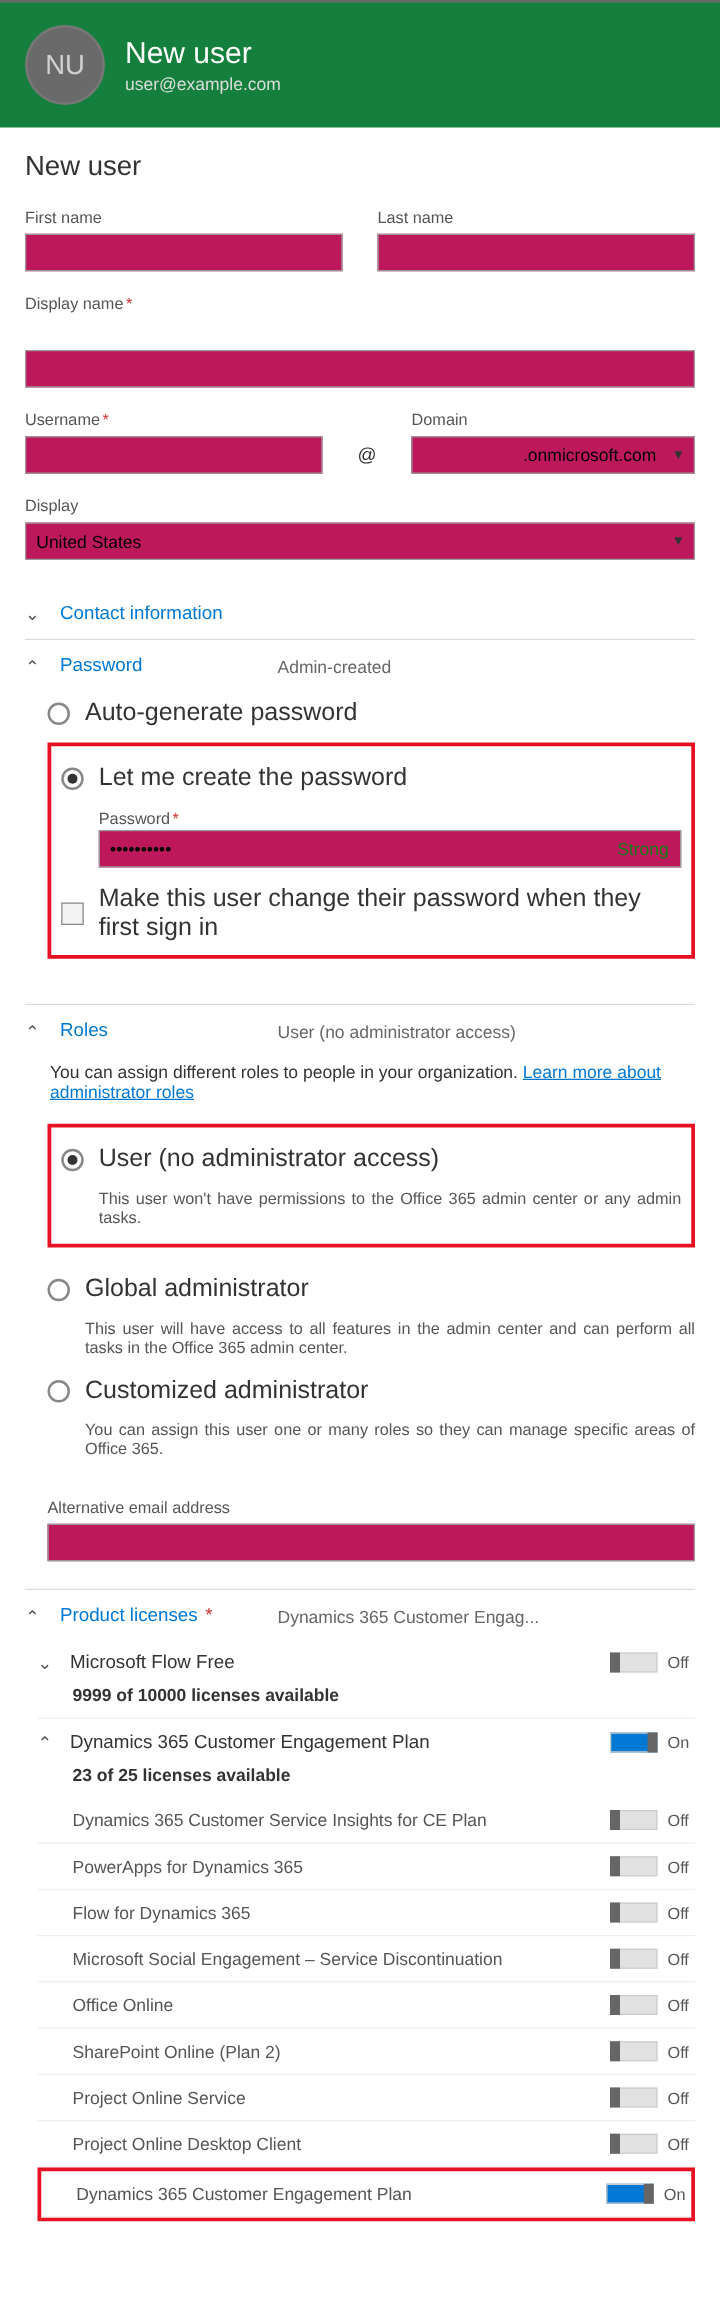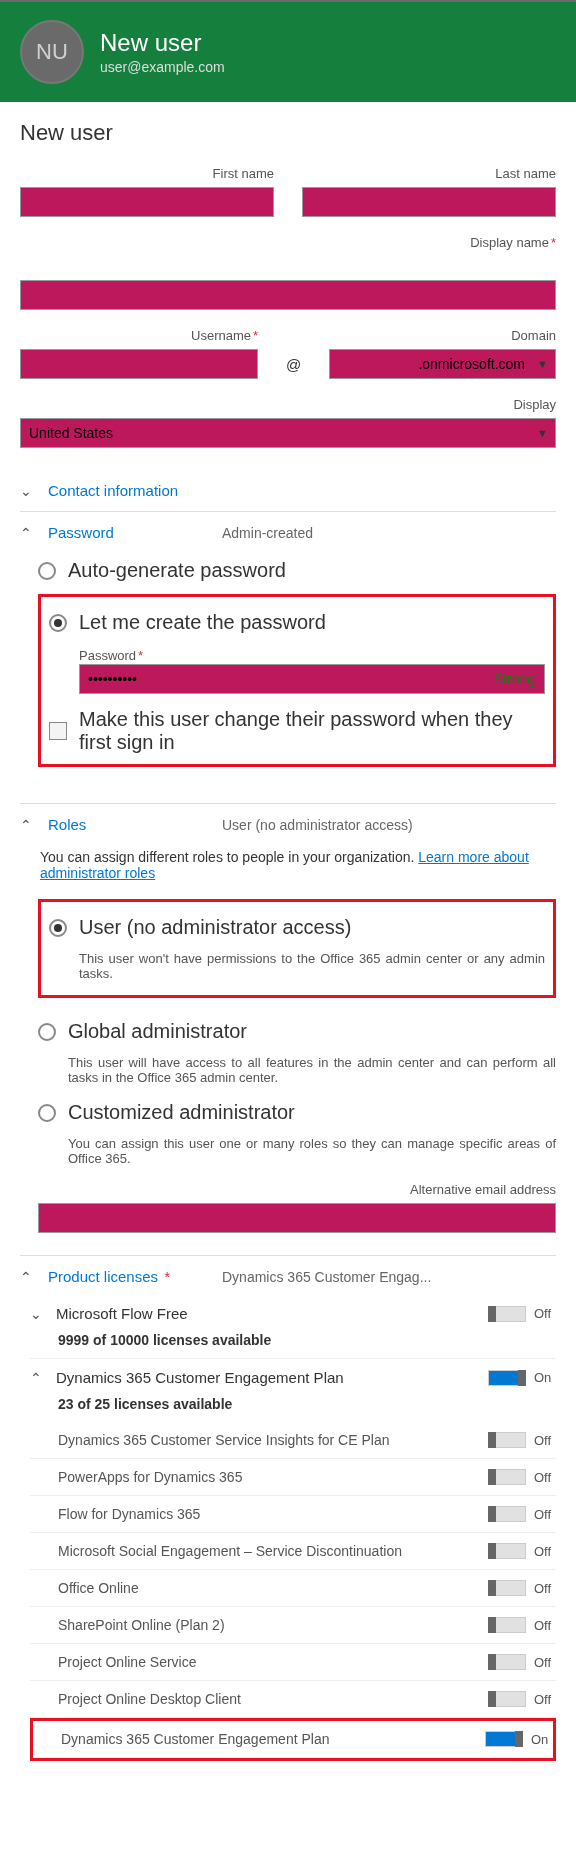--- a/index.html
+++ b/index.html
@@ -6,21 +6,21 @@
 body { background: #fff; width: 576px; }
 .header { background: #15803d; color: #fff; padding: 18px 20px; display: flex; align-items: center; gap: 16px; border-top: 2px solid #6a6a6a; }
 .avatar { width: 64px; height: 64px; border-radius: 50%; background: #6a6a6a; display: flex; align-items: center; justify-content: center; font-size: 22px; color: #d0d0d0; border: 2px solid #777; }
 .header-text { display: flex; flex-direction: column; }
 .header-title { font-size: 24px; font-weight: 300; }
 .header-sub { font-size: 14px; color: #ddd; margin-top: 2px; }
 .form { padding: 18px 20px 40px; color: #333; }
 .page-title { font-size: 22px; font-weight: 400; color: #333; margin-bottom: 20px; }
 .row { display: flex; gap: 28px; margin-bottom: 18px; }
 .field { flex: 1; display: flex; flex-direction: column; }
-.label { font-size: 13px; color: #555; margin-bottom: 6px; text-align: right; }
+.label { font-size: 13px; color: #555; margin-bottom: 6px; }
 .req { color: #d13438; margin-left: 2px; }
 .input, .select { height: 30px; border: 1px solid #999; padding: 0 8px; font-size: 14px; background: #be185d; }
 .input.wide { width: 100%; }
 .at { align-self: flex-end; margin-bottom: 6px; font-size: 15px; color: #333; }
 .select-box { position: relative; }
 .select { width: 100%; appearance: none; padding-right: 24px; }
 .caret { position: absolute; right: 8px; top: 50%; transform: translateY(-50%); pointer-events: none; font-size: 11px; }
 
 .section { border-bottom: 1px solid #ddd; padding: 12px 0; }
 .section-head { display: flex; align-items: center; gap: 14px; cursor: pointer; }
@@ -179,21 +179,21 @@
         <span class="radio"></span>
         <span class="radio-label">Global administrator</span>
       </div>
       <div class="role-desc">This user will have access to all features in the admin center and can perform all tasks in the Office 365 admin center.</div>
       <div class="radio-row">
         <span class="radio"></span>
         <span class="radio-label">Customized administrator</span>
       </div>
       <div class="role-desc">You can assign this user one or many roles so they can manage specific areas of Office 365.</div>
 
-      <div class="field" style="margin-top:8px;">
+      <div class="field" style="margin-top:24px;">
         <span class="label">Alternative email address</span>
         <input class="input wide" value="" style="">
       </div>
     </div>
   </div>
 
   <div class="section" style="border-bottom:none;">
     <div class="section-head">
       <span class="chev">⌃</span>
       <span class="section-title"><span>Product licenses</span><span class="req"> *</span></span>

